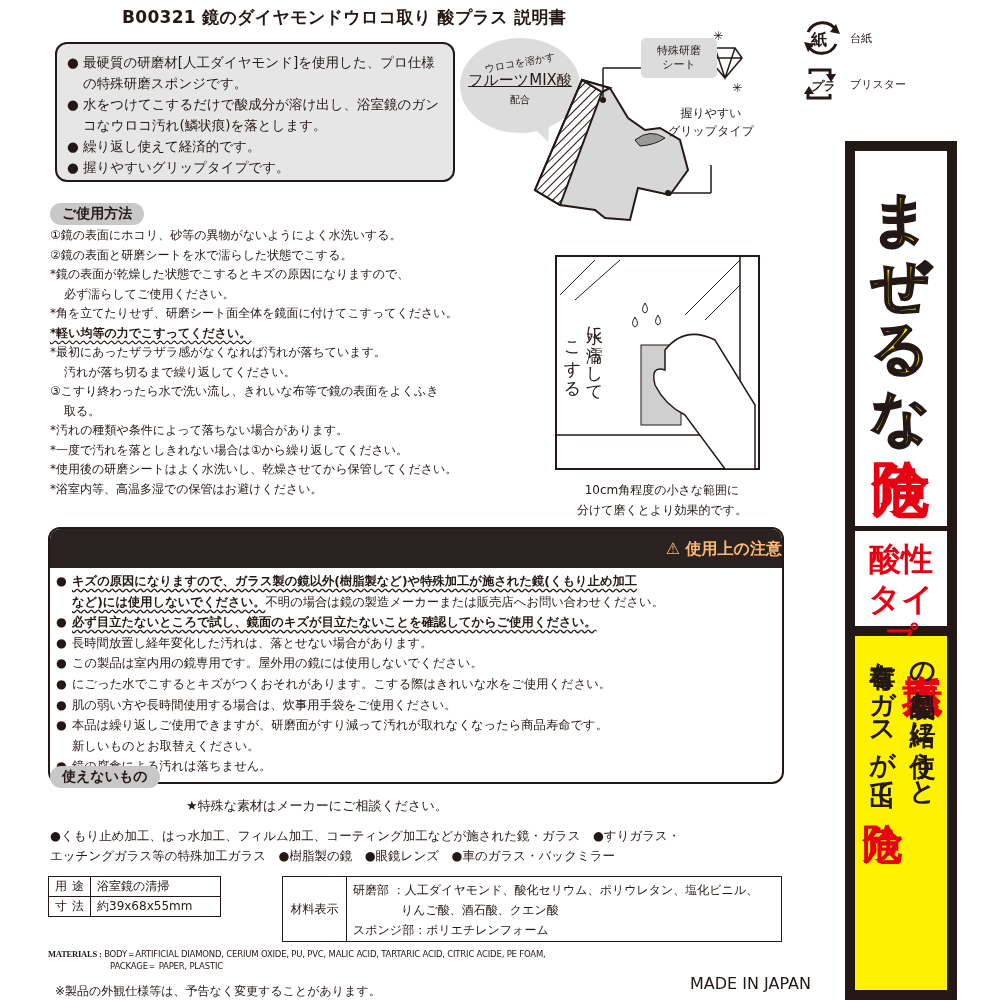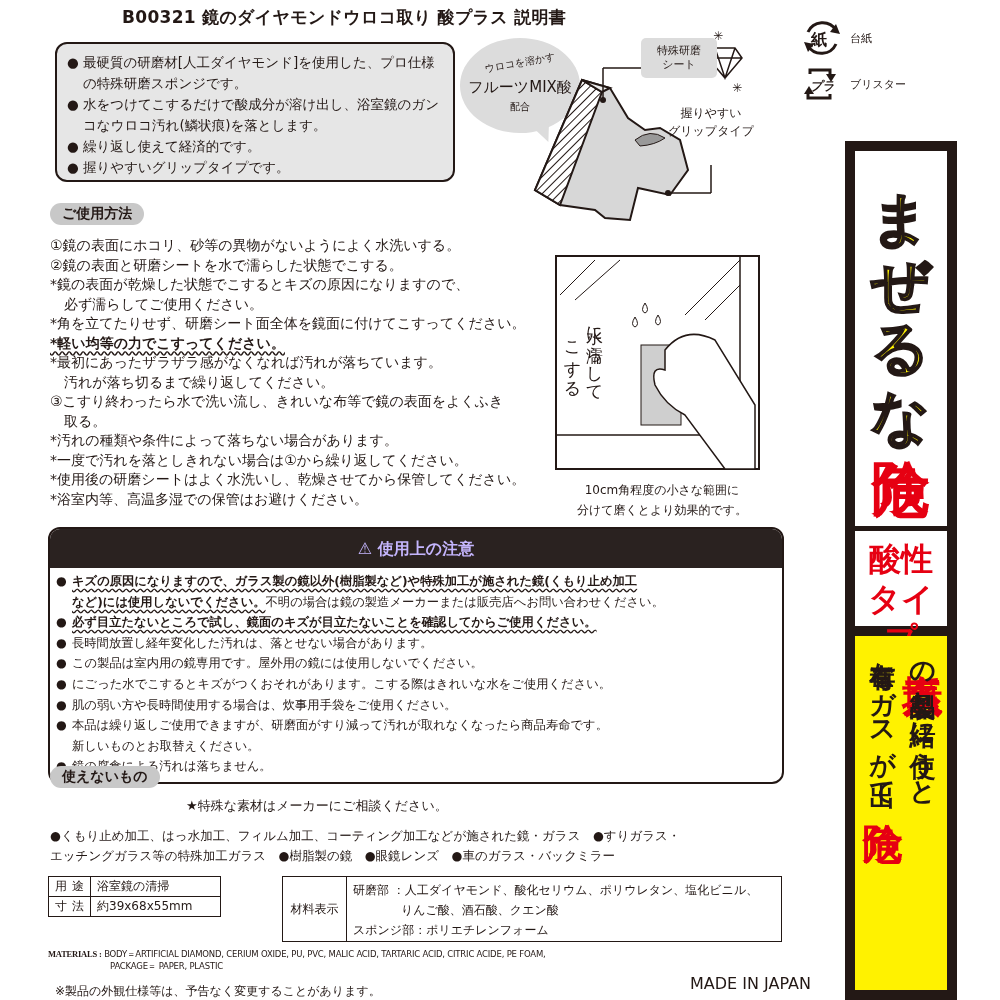--- a/index.html
+++ b/index.html
@@ -8,21 +8,21 @@
 
   .title { position: absolute; left: 122px; top: 6px; font-size: 17px; font-weight: bold; letter-spacing: 0.3px; white-space: nowrap; }
 
   .features-box { position: absolute; left: 55px; top: 42px; width: 400px; height: 140px; background: #e6e6e6; border: 2px solid #231815; border-radius: 12px; padding: 8px 10px; font-size: 13.5px; line-height: 21px; }
   .features-box .item { position: relative; padding-left: 16px; }
   .features-box .item::before { content: "●"; position: absolute; left: 0; top: 0; }
 
   .bubble { position: absolute; left: 460px; top: 38px; width: 120px; height: 95px; background: #dcdcdc; border-radius: 50%; text-align: center; }
   .bubble::after { content: ""; position: absolute; left: 75px; top: 85px; border-left: 10px solid transparent; border-right: 8px solid transparent; border-top: 20px solid #dcdcdc; transform: rotate(-20deg); }
   .bubble .b1 { font-size: 10px; margin-top: 18px; transform: rotate(-10deg); display: block; }
-  .bubble .b2 { font-size: 15px; margin-top: 8px; display: block; }
+  .bubble .b2 { font-size: 15px; margin-top: 1px; display: block; text-decoration: underline; }
   .bubble .b3 { font-size: 10px; margin-top: 3px; display: block; }
 
   .sponge-svg { position: absolute; left: 520px; top: 20px; }
   .sheet-label { position: absolute; left: 641px; top: 38px; width: 76px; height: 40px; background: #dcdcdc; border-radius: 5px; font-size: 11px; line-height: 14px; text-align: center; padding-top: 6px; }
   .grip-label { position: absolute; left: 668px; top: 104px; font-size: 12px; line-height: 18px; text-align: center; }
 
   .recycle { position: absolute; left: 800px; top: 15px; }
   .recycle .row { display: flex; align-items: center; height: 46px; }
   .recycle .lbl { font-size: 11px; margin-left: 6px; }
 
@@ -31,29 +31,29 @@
   .side-mid { position: absolute; left: 10px; top: 390px; width: 92px; height: 95px; background: #fff; }
   .side-bot { position: absolute; left: 10px; top: 495px; width: 92px; height: 354px; background: #fff200; }
   .big-yellow { font-size: 60px; font-weight: bold; color: #fff200; -webkit-text-stroke: 2px #231815; line-height: 62px; text-align: center; display: block; }
   .big-red { font-size: 60px; font-weight: bold; color: #e60012; line-height: 62px; text-align: center; display: block; }
   .mid-red { font-size: 32px; font-weight: bold; color: #e60012; line-height: 40px; text-align: center; display: block; margin-top: 8px; }
   .vert-wrap { position: absolute; top: 8px; right: 4px; height: 340px; writing-mode: vertical-rl; font-weight: bold; font-size: 26px; line-height: 40px; color: #231815; }
   .vert-wrap .red { color: #e60012; font-size: 40px; }
 
   .section-pill { display: inline-block; background: #c8c8c8; border-radius: 12px; padding: 2px 12px; font-size: 14px; font-weight: bold; }
   .howto-pill { position: absolute; left: 50px; top: 203px; }
-  .howto { position: absolute; left: 50px; top: 236px; width: 500px; font-size: 14px; line-height: 19.5px; }
+  .howto { position: absolute; left: 50px; top: 226px; width: 500px; font-size: 12px; line-height: 19.5px; }
   .howto .indent { padding-left: 14px; }
   .howto .wavy { font-weight: bold; text-decoration: underline wavy #231815; text-underline-offset: 3px; }
 
   .illus { position: absolute; left: 555px; top: 255px; }
   .illus-cap { position: absolute; left: 562px; top: 480px; width: 200px; font-size: 12px; line-height: 20px; text-align: center; }
 
   .caution { position: absolute; left: 48px; top: 527px; width: 736px; height: 257px; border: 2px solid #231815; border-radius: 12px; overflow: hidden; }
-  .caution-head { background: #2a2220; color: #c4b5fd; font-size: 16px; font-weight: bold; text-align: center; height: 39px; line-height: 39px; }
+  .caution-head { background: #2a2220; color: #fdba74; font-size: 16px; font-weight: bold; text-align: right; height: 39px; line-height: 39px; }
   .caution-body { padding: 3px 6px; font-size: 12.3px; line-height: 20.6px; }
   .caution-body .item { position: relative; padding-left: 16px; white-space: nowrap; }
   .caution-body .item::before { content: "●"; position: absolute; left: 0; }
   .caution-body .bold { font-weight: bold; text-decoration: underline wavy #231815; text-underline-offset: 3px; }
 
   .unusable-pill { position: absolute; left: 50px; top: 766px; }
   .unusable-note { position: absolute; left: 186px; top: 797px; font-size: 13px; }
   .unusable-list { position: absolute; left: 50px; top: 826px; width: 740px; font-size: 12.5px; line-height: 20px; }
 
   .spec-table { position: absolute; left: 48px; top: 876px; border-collapse: collapse; font-size: 12px; }

